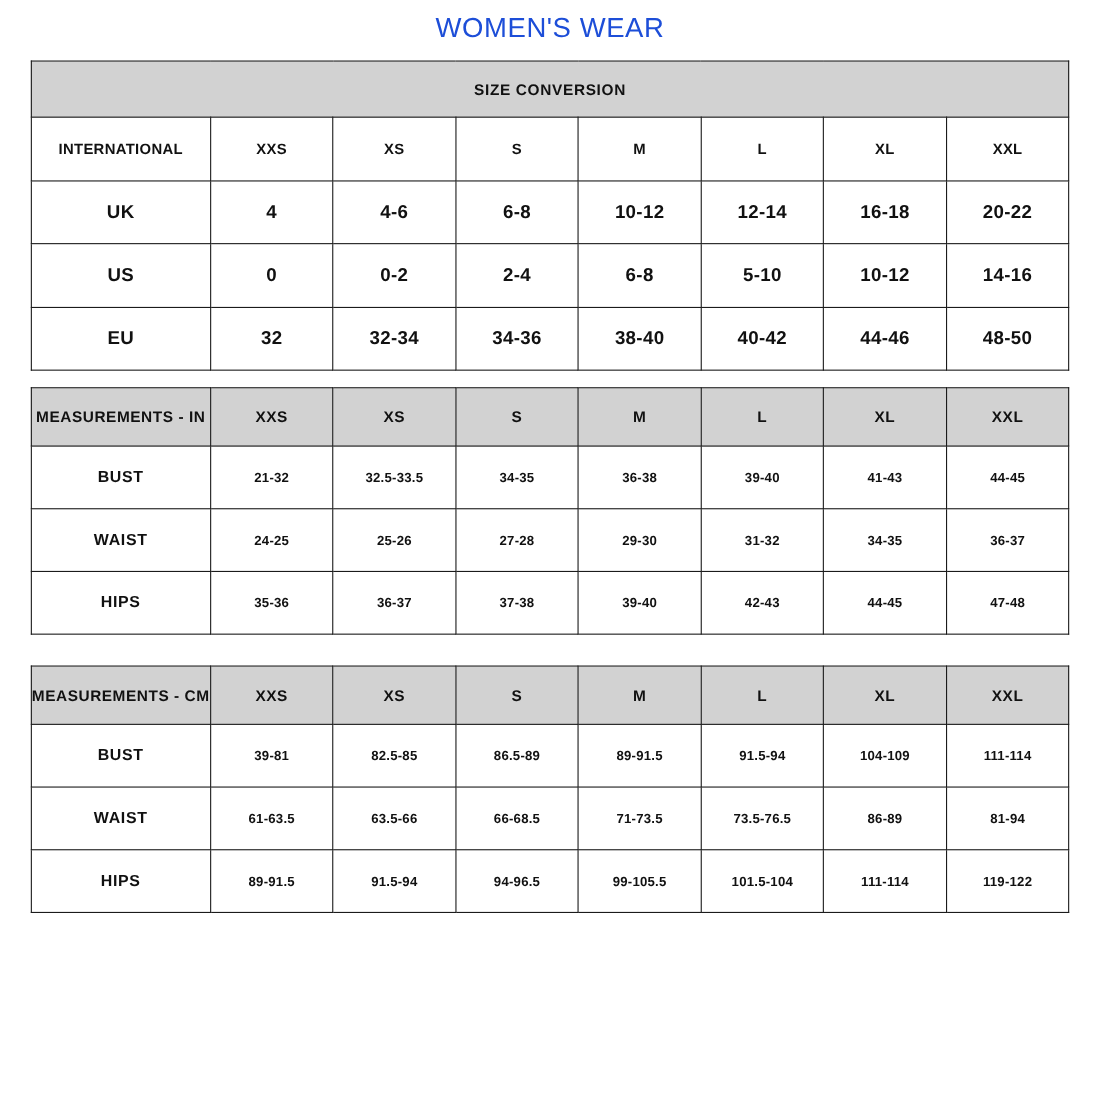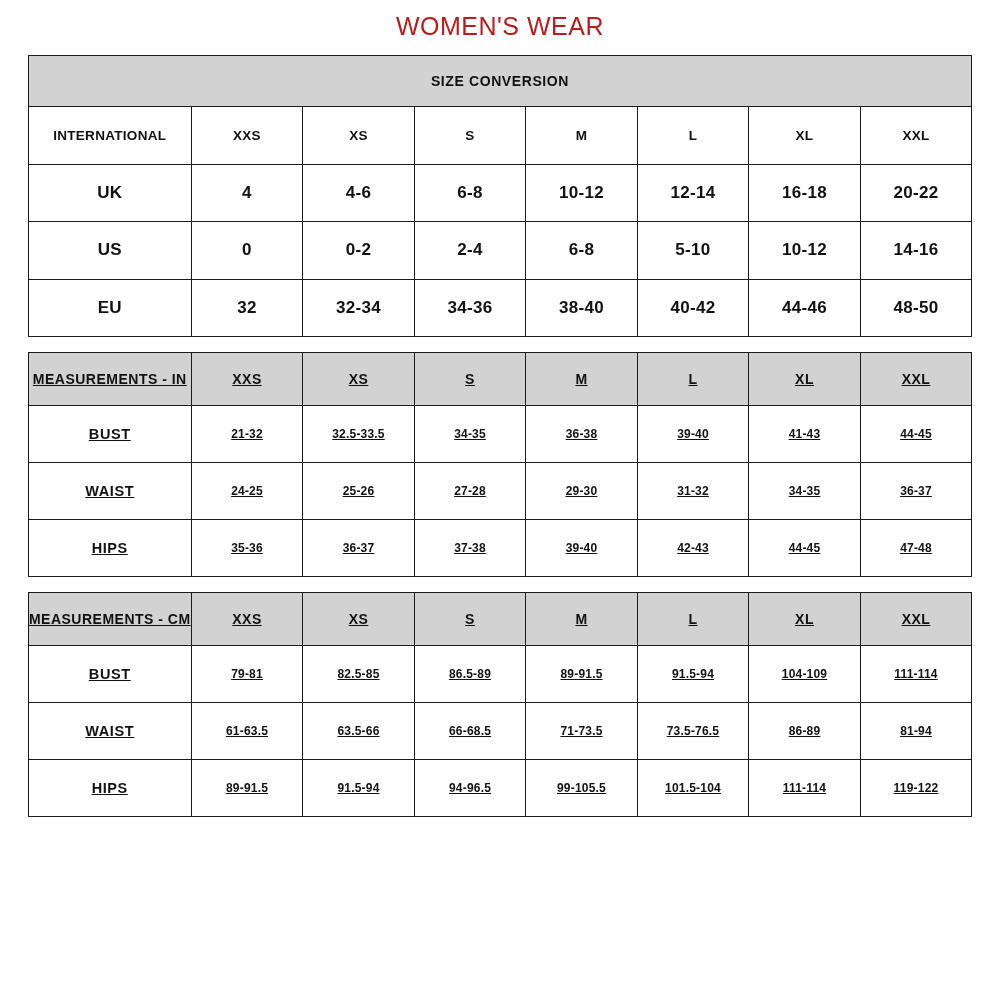--- a/index.html
+++ b/index.html
@@ -18,38 +18,37 @@
     width: 1000px;
     height: 1000px;
     position: relative;
     box-sizing: border-box;
   }
   .page-title {
     text-align: center;
     font-size: 25px;
     font-weight: 400;
     letter-spacing: 0.5px;
-    color: #b91c1c;
+    color: #1d4ed8;
     padding: 12px 0 14px 0;
     margin: 0;
   }
 
   table {
     border-collapse: collapse;
     table-layout: fixed;
     width: 943px;
     margin: 0 auto;
     background: #ffffff;
   }
   table.conversion {
     margin-bottom: 15px;
   }
   table.measure {
-    margin-bottom: 15px;
-    text-decoration: underline;
+    margin-bottom: 28px;
   }
   td, th {
     border: 1px solid #1b1b1b;
     text-align: center;
     vertical-align: middle;
     font-weight: 700;
     font-size: 13.5px;
     color: #111111;
     padding: 0;
   }
@@ -232,21 +231,21 @@
         <th>XXS</th>
         <th>XS</th>
         <th>S</th>
         <th>M</th>
         <th>L</th>
         <th>XL</th>
         <th>XXL</th>
       </tr>
       <tr>
         <td class="rowlabel">BUST</td>
-        <td class="val">79-81</td>
+        <td class="val">39-81</td>
         <td class="val">82.5-85</td>
         <td class="val">86.5-89</td>
         <td class="val">89-91.5</td>
         <td class="val">91.5-94</td>
         <td class="val">104-109</td>
         <td class="val">111-114</td>
       </tr>
       <tr>
         <td class="rowlabel">WAIST</td>
         <td class="val">61-63.5</td>

